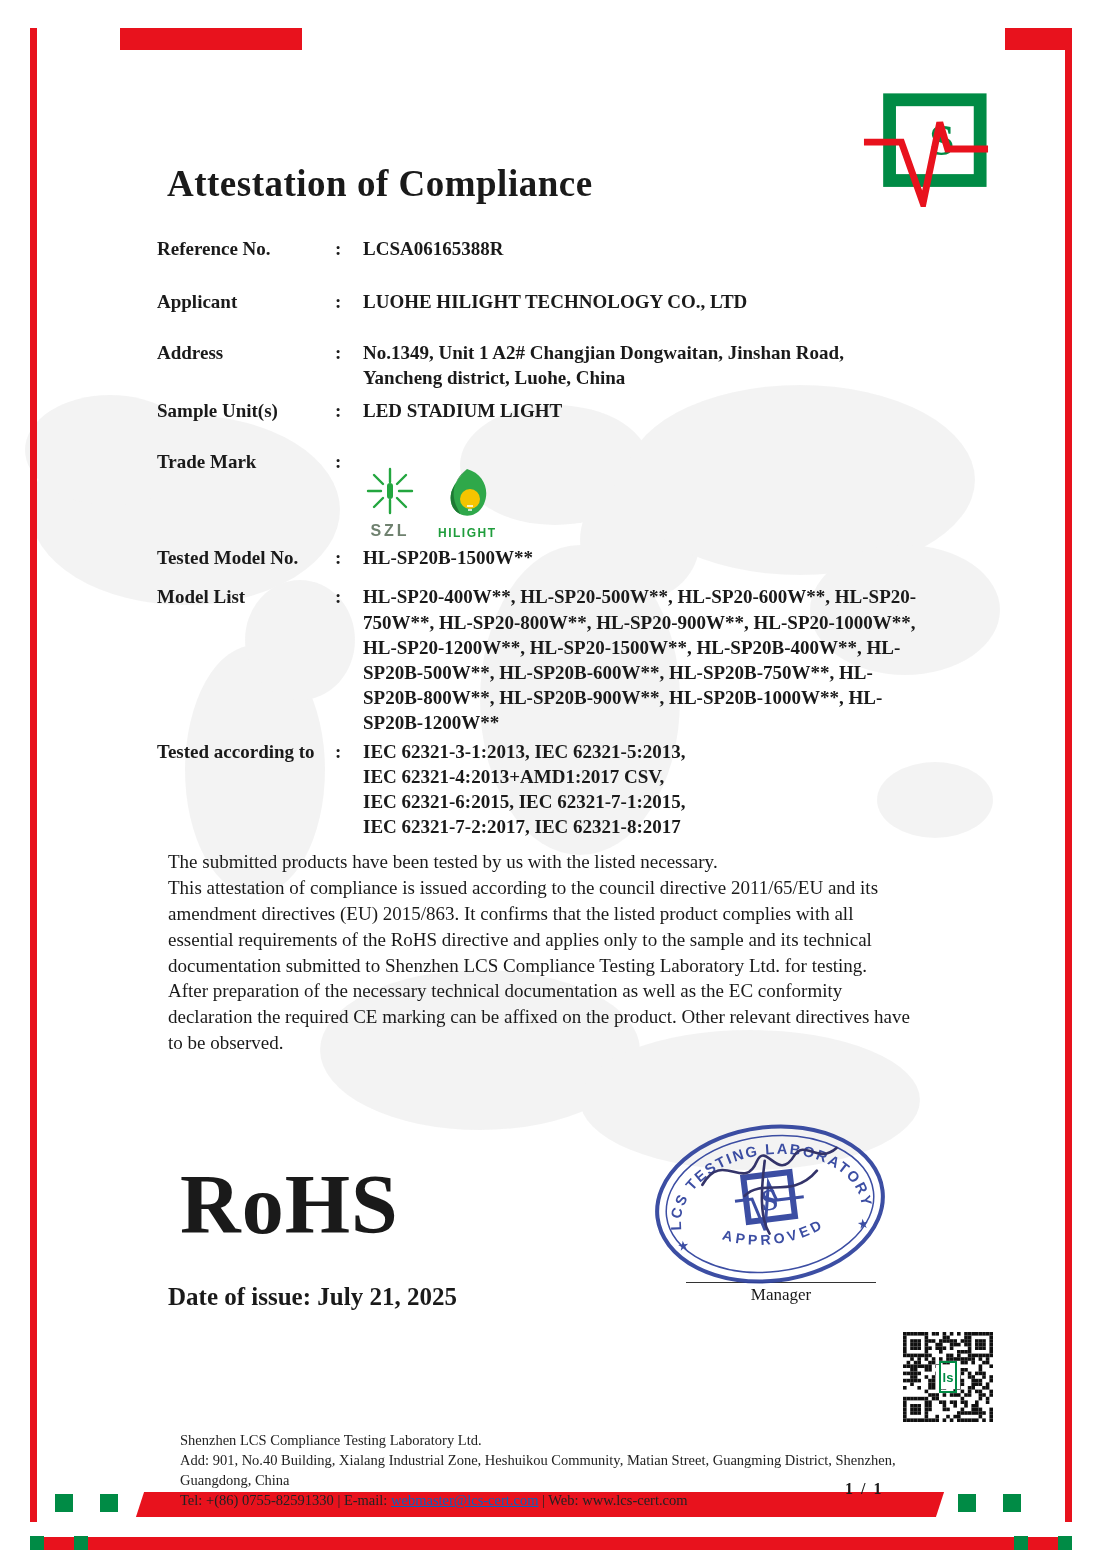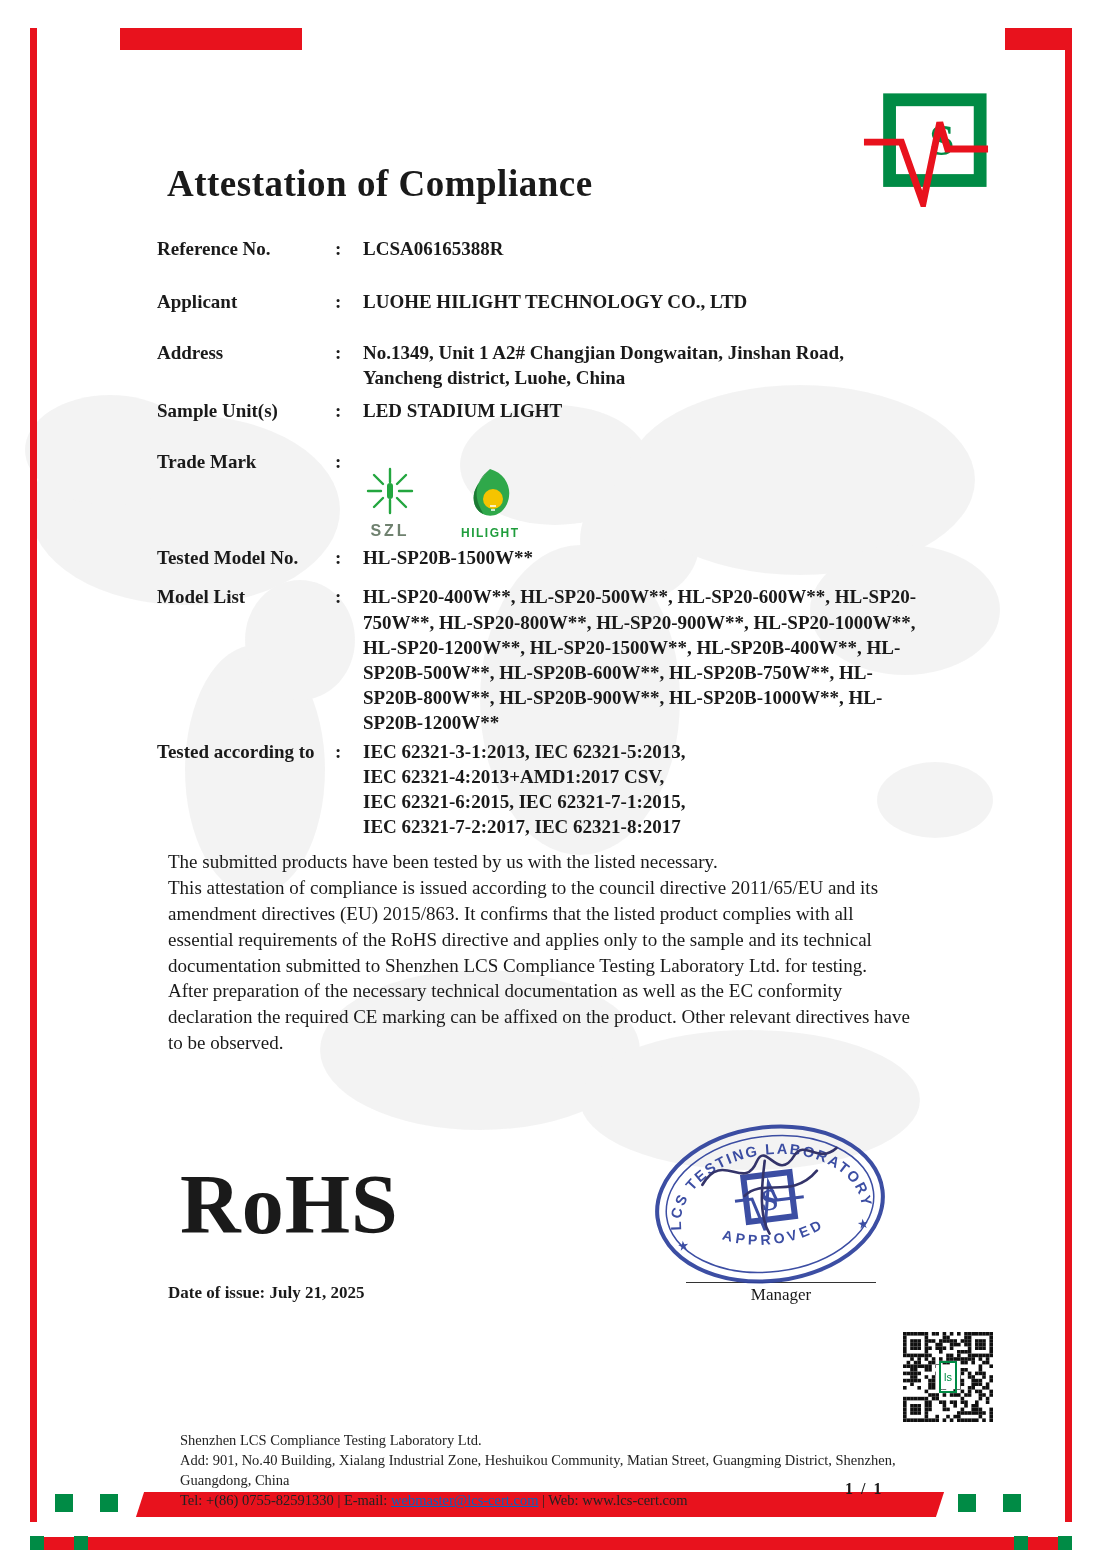--- a/index.html
+++ b/index.html
@@ -38,46 +38,46 @@
   .content{position:absolute;left:157px;top:236px;width:790px;z-index:2;}
   .frow{display:grid;grid-template-columns:178px 28px 556px;
         font-weight:bold;font-size:19px;line-height:1.32;}
   .frow .lbl{}
   .frow .sep{text-align:left;}
   .frow .val{}
   .pre{white-space:pre-line;}.mb28{margin-bottom:28px;}.mb26{margin-bottom:26px;}
   .mb16{margin-bottom:16px;}.mb14{margin-bottom:14px;}.mb10{margin-bottom:10px;}
   .mb8{margin-bottom:8px;}.mb4{margin-bottom:4px;}
 
-  .logos-row{display:flex;gap:44px;align-items:flex-end;height:88px;margin-top:4px;}
+  .logos-row{display:flex;gap:21px;align-items:flex-end;height:88px;margin-top:4px;}
   .logo-box{display:flex;flex-direction:column;align-items:center;gap:2px;}
   .logo-caption-szl{font-family:"Liberation Sans",sans-serif;font-weight:bold;
         font-size:16px;letter-spacing:3px;color:#6f816f;}
   .logo-caption-hi{font-family:"Liberation Sans",sans-serif;font-weight:bold;
         font-size:12px;letter-spacing:1.5px;color:#1f9d3c;}
 
   .paras{margin-left:11px;width:748px;font-size:19px;line-height:1.36;}
   .paras p{margin-bottom:0;}
 
   
   .rohs{position:absolute;left:180px;top:1136px;z-index:2;font-size:84px;font-weight:bold;letter-spacing:1px;margin-top:20px;}
   .stamp{position:absolute;left:648px;top:1118px;width:244px;height:172px;z-index:3;
          transform:rotate(-7deg);opacity:.92;}
   .sig-block{position:absolute;left:686px;top:1282px;width:190px;z-index:2;text-align:center;}
   .sig-line{border-top:1.5px solid #333;}
   .sig-title{font-size:17px;padding-top:2px;}
-  .date-issue{position:absolute;left:168px;top:1283px;z-index:2;font-size:17px;font-weight:bold;}
+  .date-issue{position:absolute;left:168px;top:1283px;z-index:2;font-size:25px;font-weight:bold;}
 
   .qr-wrap{position:absolute;left:903px;top:1332px;width:90px;height:90px;z-index:2;background:#fff;}
   .qr-wrap svg{width:100%;height:100%;display:block;}
   .qr-center{position:absolute;left:33px;top:33px;width:24px;height:24px;background:#fff;
              display:flex;align-items:center;justify-content:center;}
   .qr-center .mini{width:18px;height:32px;border:2px solid var(--brand-green);
              color:var(--brand-green);font-family:"Liberation Sans",sans-serif;
-             font-size:11px;font-weight:normal;display:flex;align-items:center;justify-content:center;}
+             font-size:13px;font-weight:bold;display:flex;align-items:center;justify-content:center;}
 
   .footer{position:absolute;left:180px;top:1430px;width:730px;z-index:2;
           font-size:14.5px;line-height:1.38;color:#222;}
   .footer .email-link{color:var(--link-blue);text-decoration:underline;cursor:pointer;}
   .page-num{position:absolute;left:845px;top:1480px;z-index:2;font-size:16px;font-weight:bold;letter-spacing:2px;}
 </style>
 </head>
 <body>
 
 <div class="sheet">

